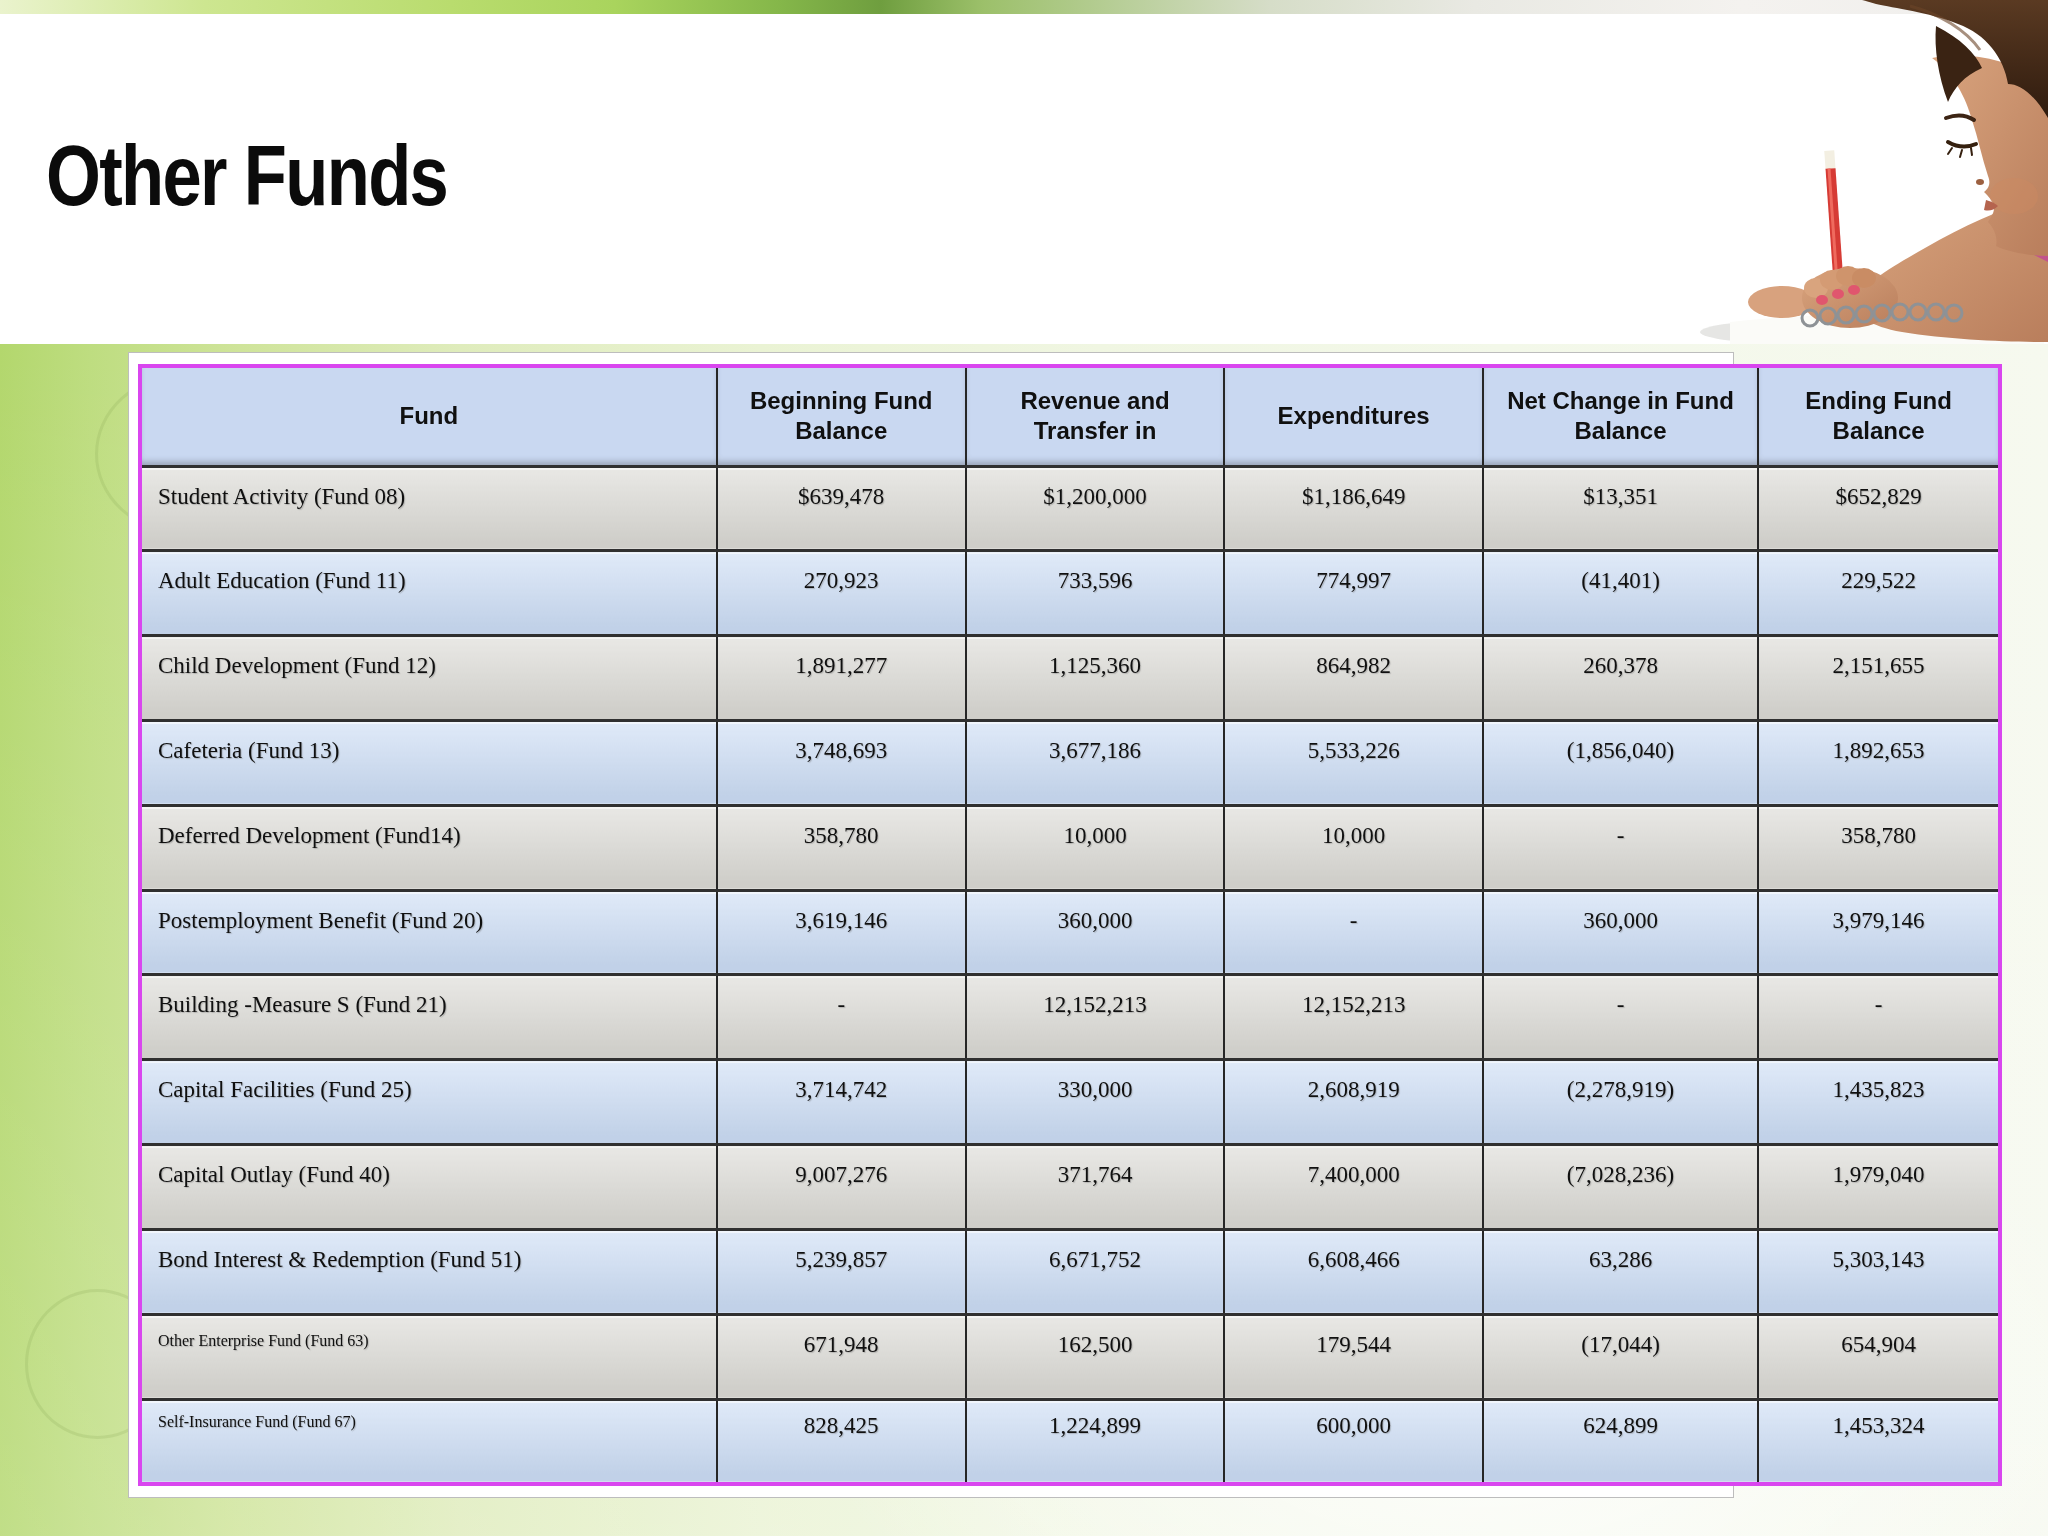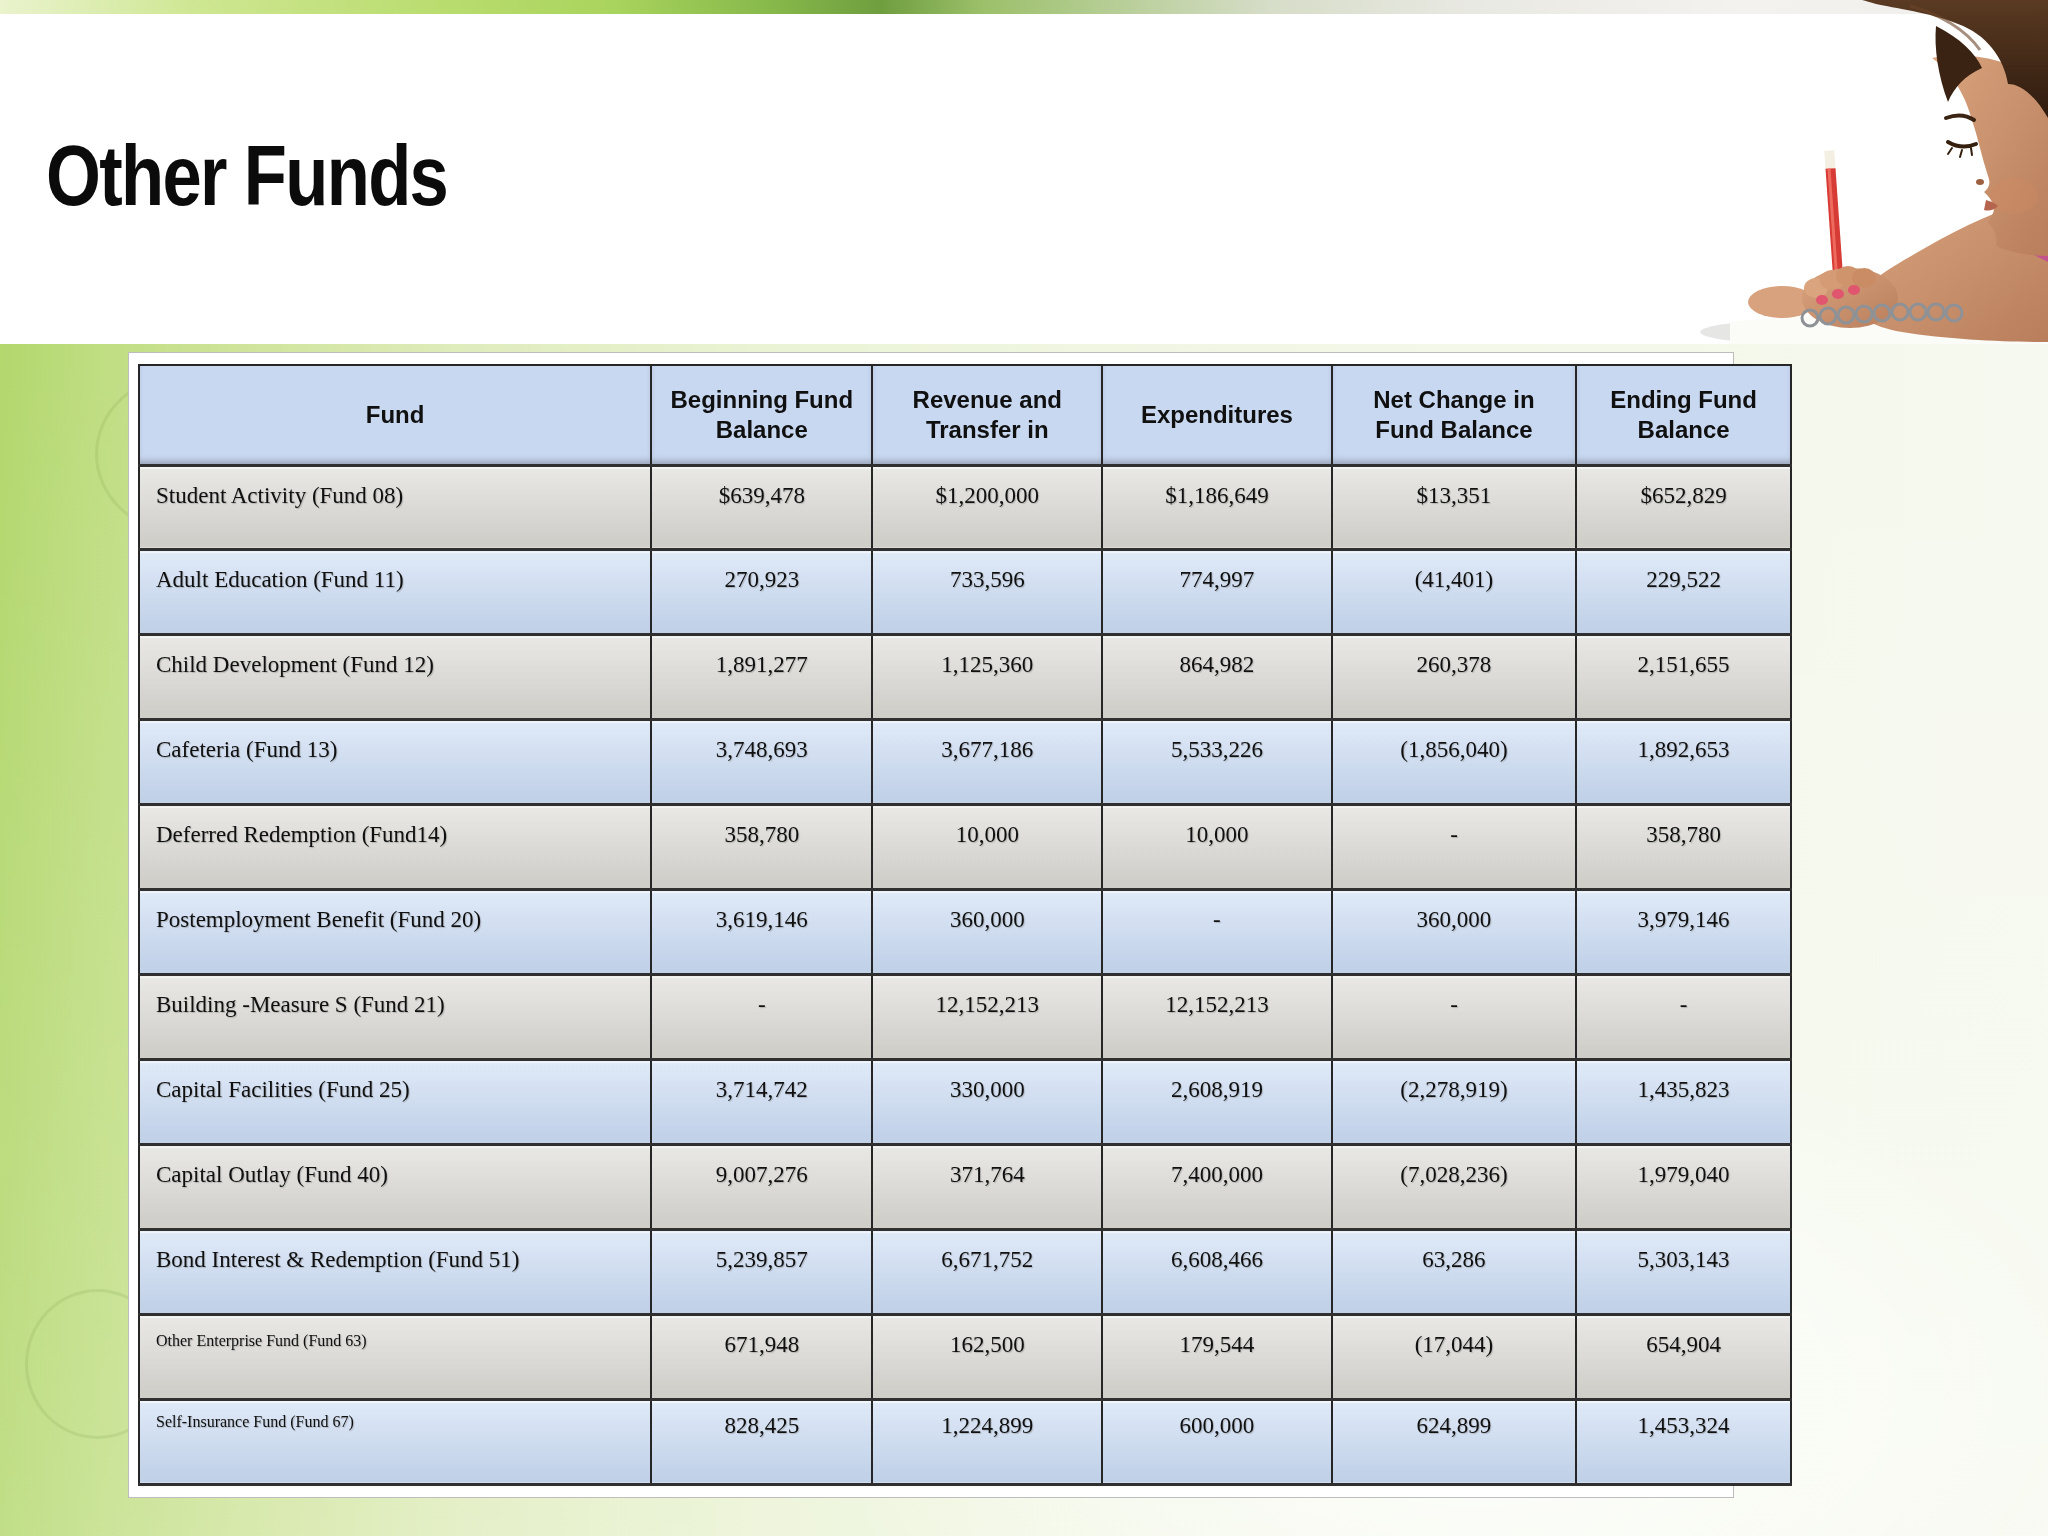--- a/index.html
+++ b/index.html
@@ -56,23 +56,23 @@
   }
   .gc1{left:95px;top:30px;width:175px;height:160px;}
   .gc2{left:150px;top:860px;width:225px;height:215px;}
   .gc3{left:25px;top:945px;width:145px;height:150px;}
   
   .panel{
     position:absolute;left:128px;top:352px;width:1606px;height:1146px;
     background:#ffffff;border:1px solid #bdbdbd;
   }
   table.funds{
-    position:absolute;left:9px;top:11px;width:1654px;height:1122px;
+    position:absolute;left:9px;top:11px;width:1864px;height:1122px;
     border-collapse:collapse;table-layout:fixed;
-    border:2px solid #d946ef;
+    border:4px solid #d946ef;
   }
   table.funds th{
     background:var(--header-bg);
     border:2px solid var(--table-border);
     height:100px;vertical-align:middle;text-align:center;
     font-size:24px;font-weight:bold;color:#101010;
     box-shadow:inset 0 -6px 6px -3px rgba(60,60,70,.35);
     padding:4px 10px;line-height:1.25;
   }
   table.funds td{
@@ -227,21 +227,21 @@
         </tr>
         <tr>
           <td>Cafeteria (Fund 13)</td>
           <td>3,748,693</td>
           <td>3,677,186</td>
           <td>5,533,226</td>
           <td>(1,856,040)</td>
           <td>1,892,653</td>
         </tr>
         <tr>
-          <td>Deferred Redemption (Fund14)</td>
+          <td>Deferred Development (Fund14)</td>
           <td>358,780</td>
           <td>10,000</td>
           <td>10,000</td>
           <td>-</td>
           <td>358,780</td>
         </tr>
         <tr>
           <td>Postemployment Benefit (Fund 20)</td>
           <td>3,619,146</td>
           <td>360,000</td>

